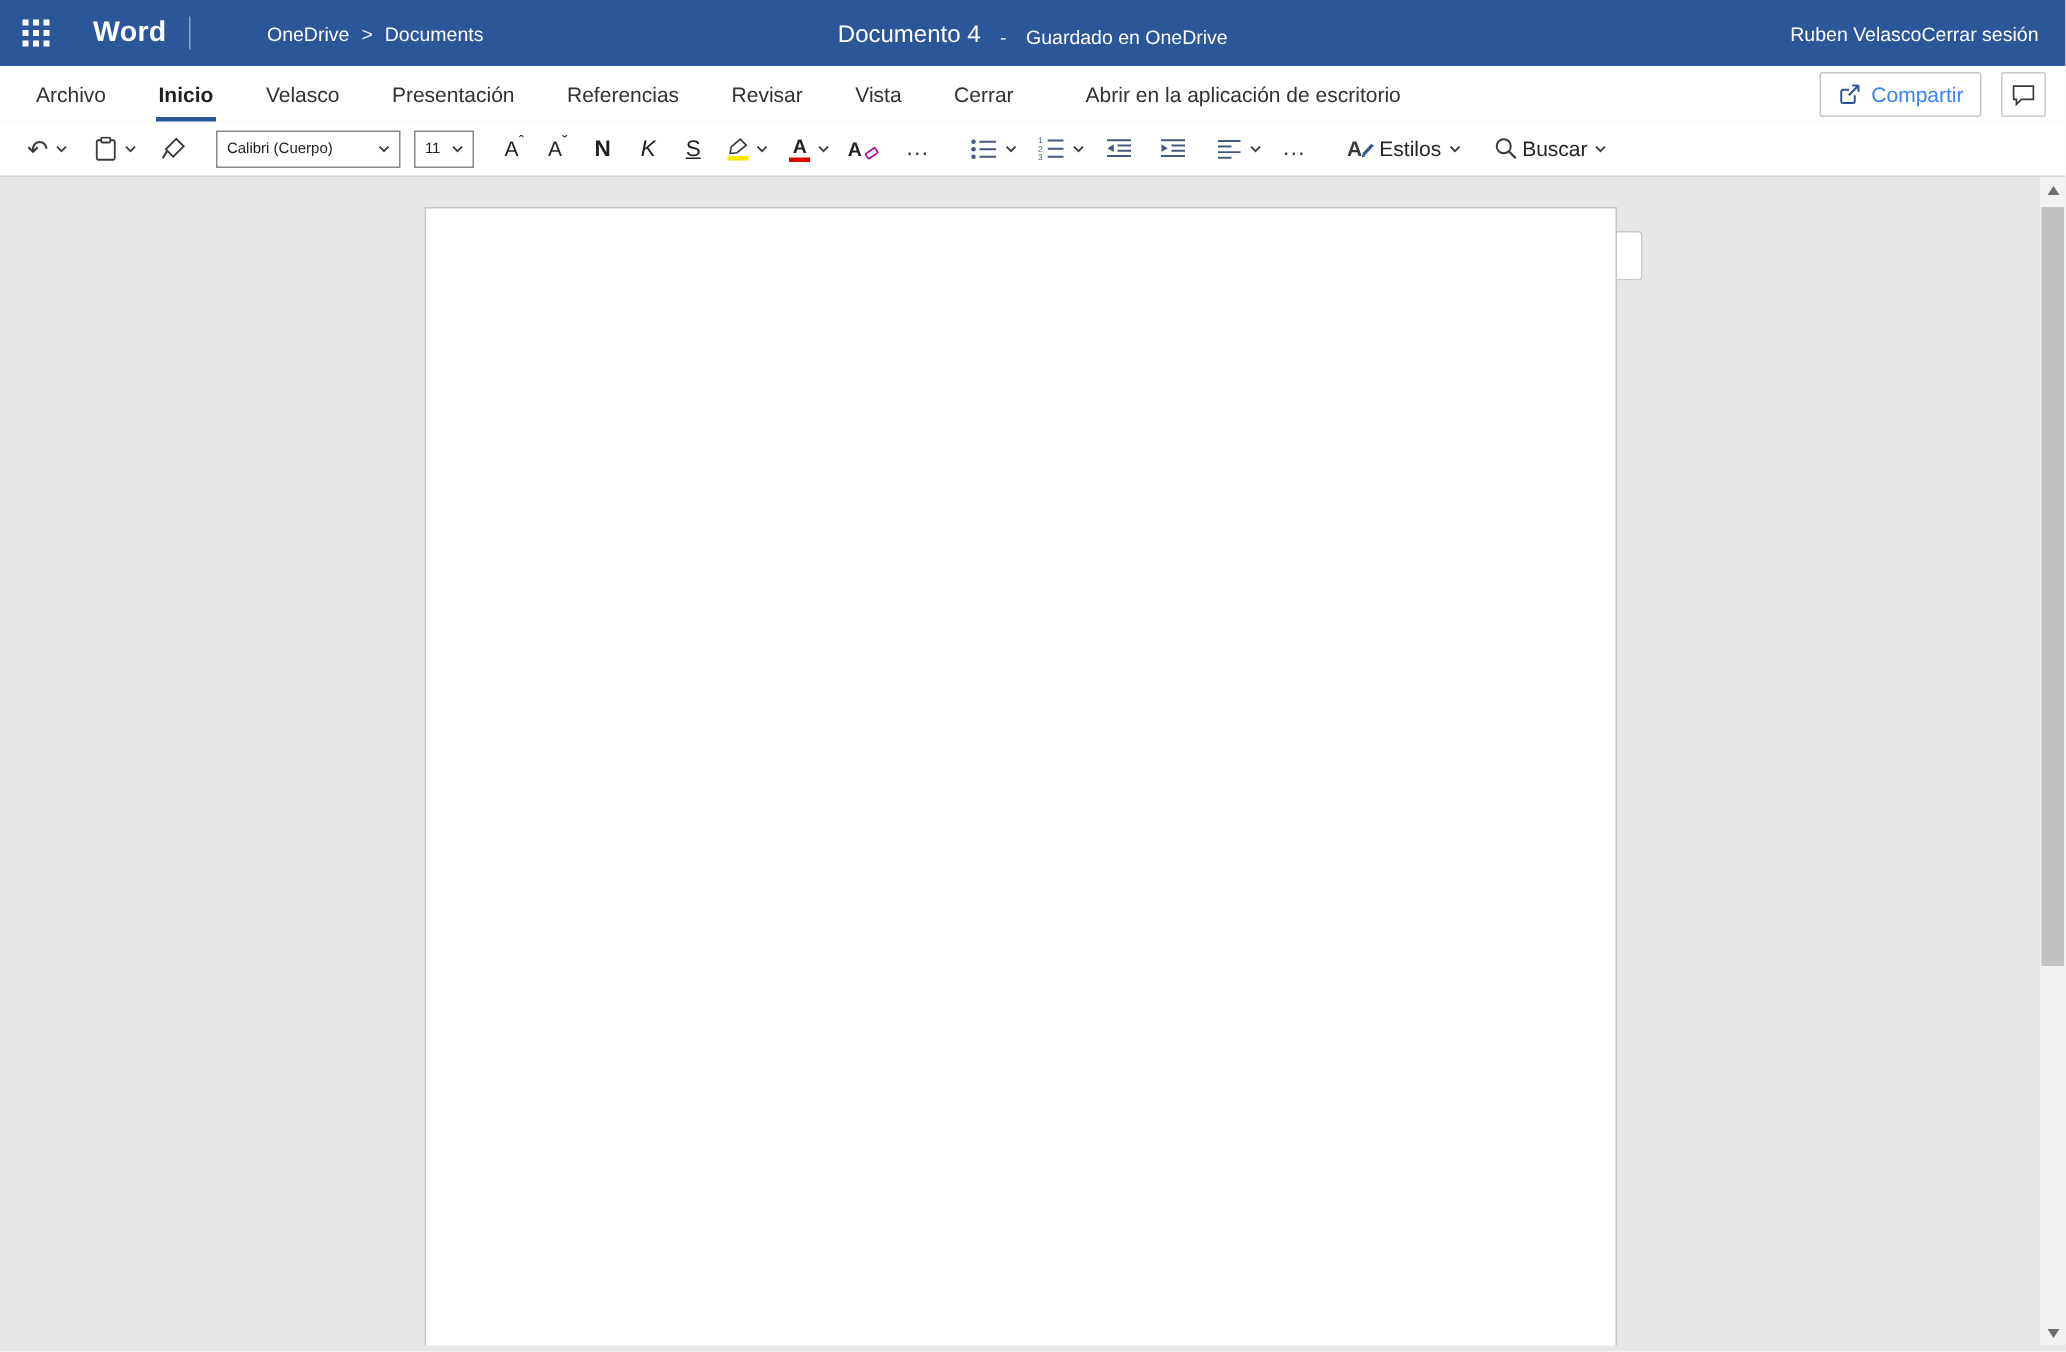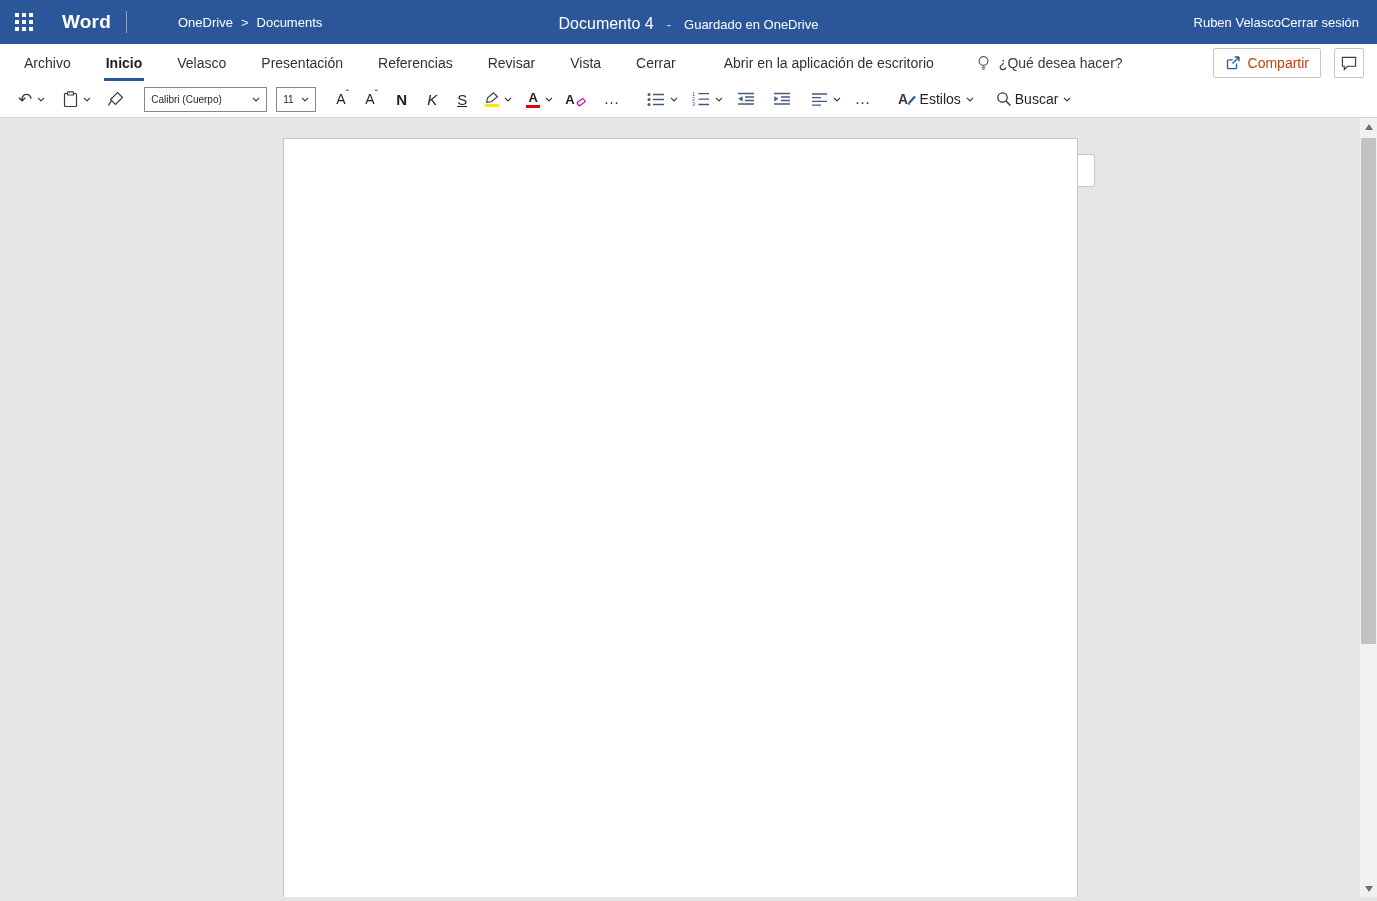--- a/index.html
+++ b/index.html
@@ -35,21 +35,21 @@
 
   
   .tabs-row { height:37px; background:#fff; display:flex; align-items:stretch; padding-left:22px; }
   .tab { display:flex; align-items:center; padding:0 2px; margin-right:31px; font-size:14px;
     color:#323130; border-bottom:3px solid transparent; border-top:3px solid transparent; cursor:pointer; white-space:nowrap; }
   .tab.active { color:#201f1e; font-weight:700; border-bottom-color:#2b579a; }
   .open-desktop { margin-left:13px; margin-right:0; }
   .tellme { display:flex; align-items:center; gap:8px; margin-left:40px; font-size:14px; color:#3b3a39; cursor:pointer; white-space:nowrap; }
   .tabs-right { margin-left:auto; display:flex; align-items:center; gap:13px; padding-right:13px; }
   .share-btn { height:30px; display:flex; align-items:center; gap:7px; padding:10px 11px; background:#fff;
-    border:1px solid #c8c6c4; border-radius:2px; color:#c2410c; font-size:14px; cursor:pointer; font-family:inherit; white-space:nowrap; }
+    border:1px solid #c8c6c4; border-radius:2px; color:#3b82f6; font-size:14px; cursor:pointer; font-family:inherit; white-space:nowrap; }
   .comment-btn { width:30px; height:30px; display:flex; align-items:center; justify-content:center;
     background:#fff; border:1px solid #c8c6c4; border-radius:2px; cursor:pointer; }
 
   
   .toolbar { height:37px; background:#fff; border-bottom:1px solid #d6d4d2;
     display:flex; align-items:center; padding-left:14px; }
   .tb-btn { height:28px; display:inline-flex; align-items:center; gap:3px; padding:0 4px;
     border:none; background:transparent; color:#3b3a39; font-size:14px; cursor:pointer; font-family:inherit; }
   .chev { flex:0 0 auto; margin-left:2px; }
   .select { height:25px; border:1px solid #8a8886; background:#fff; display:flex; align-items:center;
@@ -129,27 +129,20 @@
   <nav class="tabs-row">
     <div class="tab">Archivo</div>
     <div class="tab active">Inicio</div>
     <div class="tab">Velasco</div>
     <div class="tab">Presentación</div>
     <div class="tab">Referencias</div>
     <div class="tab">Revisar</div>
     <div class="tab">Vista</div>
     <div class="tab">Cerrar</div>
     <div class="tab open-desktop">Abrir en la aplicación de escritorio</div>
-    <div class="tellme">
-      <svg width="15" height="16" viewBox="0 0 15 16">
-          <circle cx="7.5" cy="6" r="4.4" fill="none" stroke="#605e5c" stroke-width="1.2"></circle>
-          <path d="M5.8 12.2 h3.4 M6.2 14.2 h2.6" stroke="#605e5c" stroke-width="1.2"></path>
-        </svg>
-      <span>¿Qué desea hacer?</span>
-    </div>
     <div class="tabs-right">
       <button class="share-btn">
         <svg width="16" height="15" viewBox="0 0 16 15">
             <path d="M7.5 8.5 L14 2 M14 2 h-4.2 M14 2 v4.2" fill="none" stroke="#2b579a" stroke-width="1.4"></path>
             <path d="M11.5 8.5 v4 a1.2 1.2 0 0 1 -1.2 1.2 H3.7 a1.2 1.2 0 0 1 -1.2 -1.2 V6 a1.2 1.2 0 0 1 1.2 -1.2 h4" fill="none" stroke="#2b579a" stroke-width="1.3"></path>
           </svg>
         <span>Compartir</span>
       </button>
       <button class="comment-btn">
         <svg width="17" height="16" viewBox="0 0 17 16">

